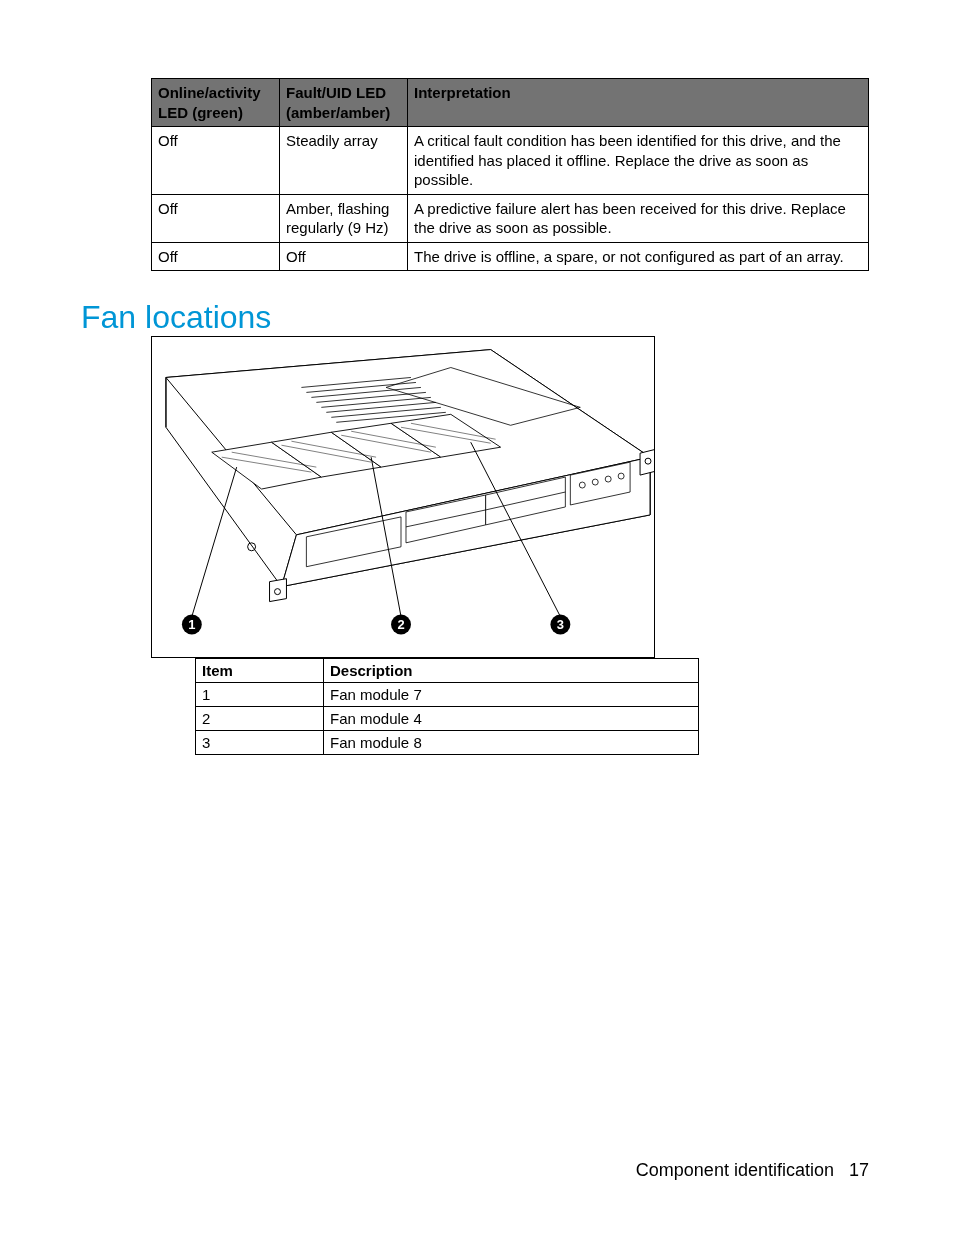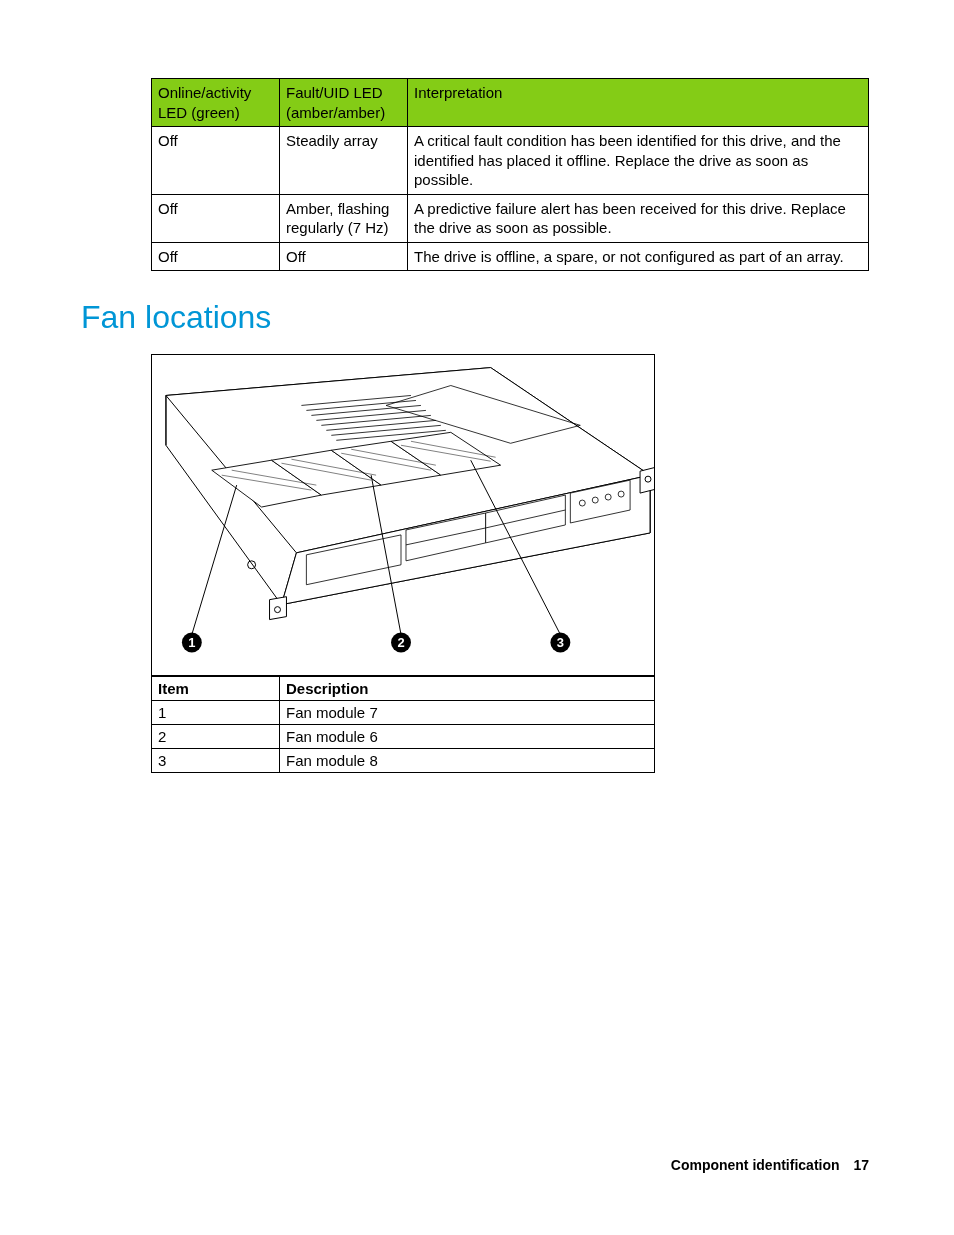--- a/index.html
+++ b/index.html
@@ -22,79 +22,78 @@
     }
     .table th, .table td {
       border: 1px solid #000;
       padding: 4px 6px;
       text-align: left;
       vertical-align: top;
       font-size: 15px;
       line-height: 1.3;
     }
     .table th {
-      font-weight: normal;
-      background: #84cc16;
+      font-weight: bold;
+      background: #737373;
     }
     .table.led-table {
       table-layout: fixed;
     }
     .table.led-table th:nth-child(1),
     .table.led-table td:nth-child(1) {
       width: 128px;
     }
     .table.led-table th:nth-child(2),
     .table.led-table td:nth-child(2) {
       width: 128px;
     }
     .table.led-table th:nth-child(3),
     .table.led-table td:nth-child(3) {
       width: auto;
     }
     .section-heading {
       font-size: 32px;
       font-weight: normal;
       color: #0096d6;
-      margin-bottom: 18px;
       margin-left: -70px;
     }
     .diagram-container {
       width: 504px;
       border: 1px solid #000;
       margin-bottom: 0;
       padding: 0;
     }
     .diagram-svg {
       width: 100%;
       height: 320px;
       display: block;
     }
     .fan-table {
       width: 504px;
       border-collapse: collapse;
+      margin-left: 44px;
     }
     .fan-table th, .fan-table td {
       border: 1px solid #000;
       padding: 3px 6px;
       text-align: left;
       font-size: 15px;
     }
     .fan-table th {
       font-weight: bold;
     }
     .fan-table th:nth-child(1),
     .fan-table td:nth-child(1) {
       width: 128px;
     }
     .footer {
       position: absolute;
-      bottom: 62px;
+      bottom: 54px;
       right: 85px;
-      font-size: 14px;
-      font-weight: bold;
+      font-size: 18px;
     }
     .footer-pagenum {
       margin-left: 10px;
     }
   </style>
 </head>
 <body>
 
 <table class="table led-table">
   <thead>
@@ -105,21 +104,21 @@
     </tr>
   </thead>
   <tbody>
     <tr>
       <td>Off</td>
       <td>Steadily array</td>
       <td>A critical fault condition has been identified for this drive, and the identified has placed it offline. Replace the drive as soon as possible.</td>
     </tr>
     <tr>
       <td>Off</td>
-      <td>Amber, flashing regularly (7 Hz)</td>
+      <td>Amber, flashing regularly (9 Hz)</td>
       <td>A predictive failure alert has been received for this drive. Replace the drive as soon as possible.</td>
     </tr>
     <tr>
       <td>Off</td>
       <td>Off</td>
       <td>The drive is offline, a spare, or not configured as part of an array.</td>
     </tr>
   </tbody>
 </table>
 
@@ -222,21 +221,21 @@
       <th>Description</th>
     </tr>
   </thead>
   <tbody>
     <tr>
       <td>1</td>
       <td>Fan module 7</td>
     </tr>
     <tr>
       <td>2</td>
-      <td>Fan module 6</td>
+      <td>Fan module 4</td>
     </tr>
     <tr>
       <td>3</td>
       <td>Fan module 8</td>
     </tr>
   </tbody>
 </table>
 
 <div class="footer">
   <span>Component identification</span>

